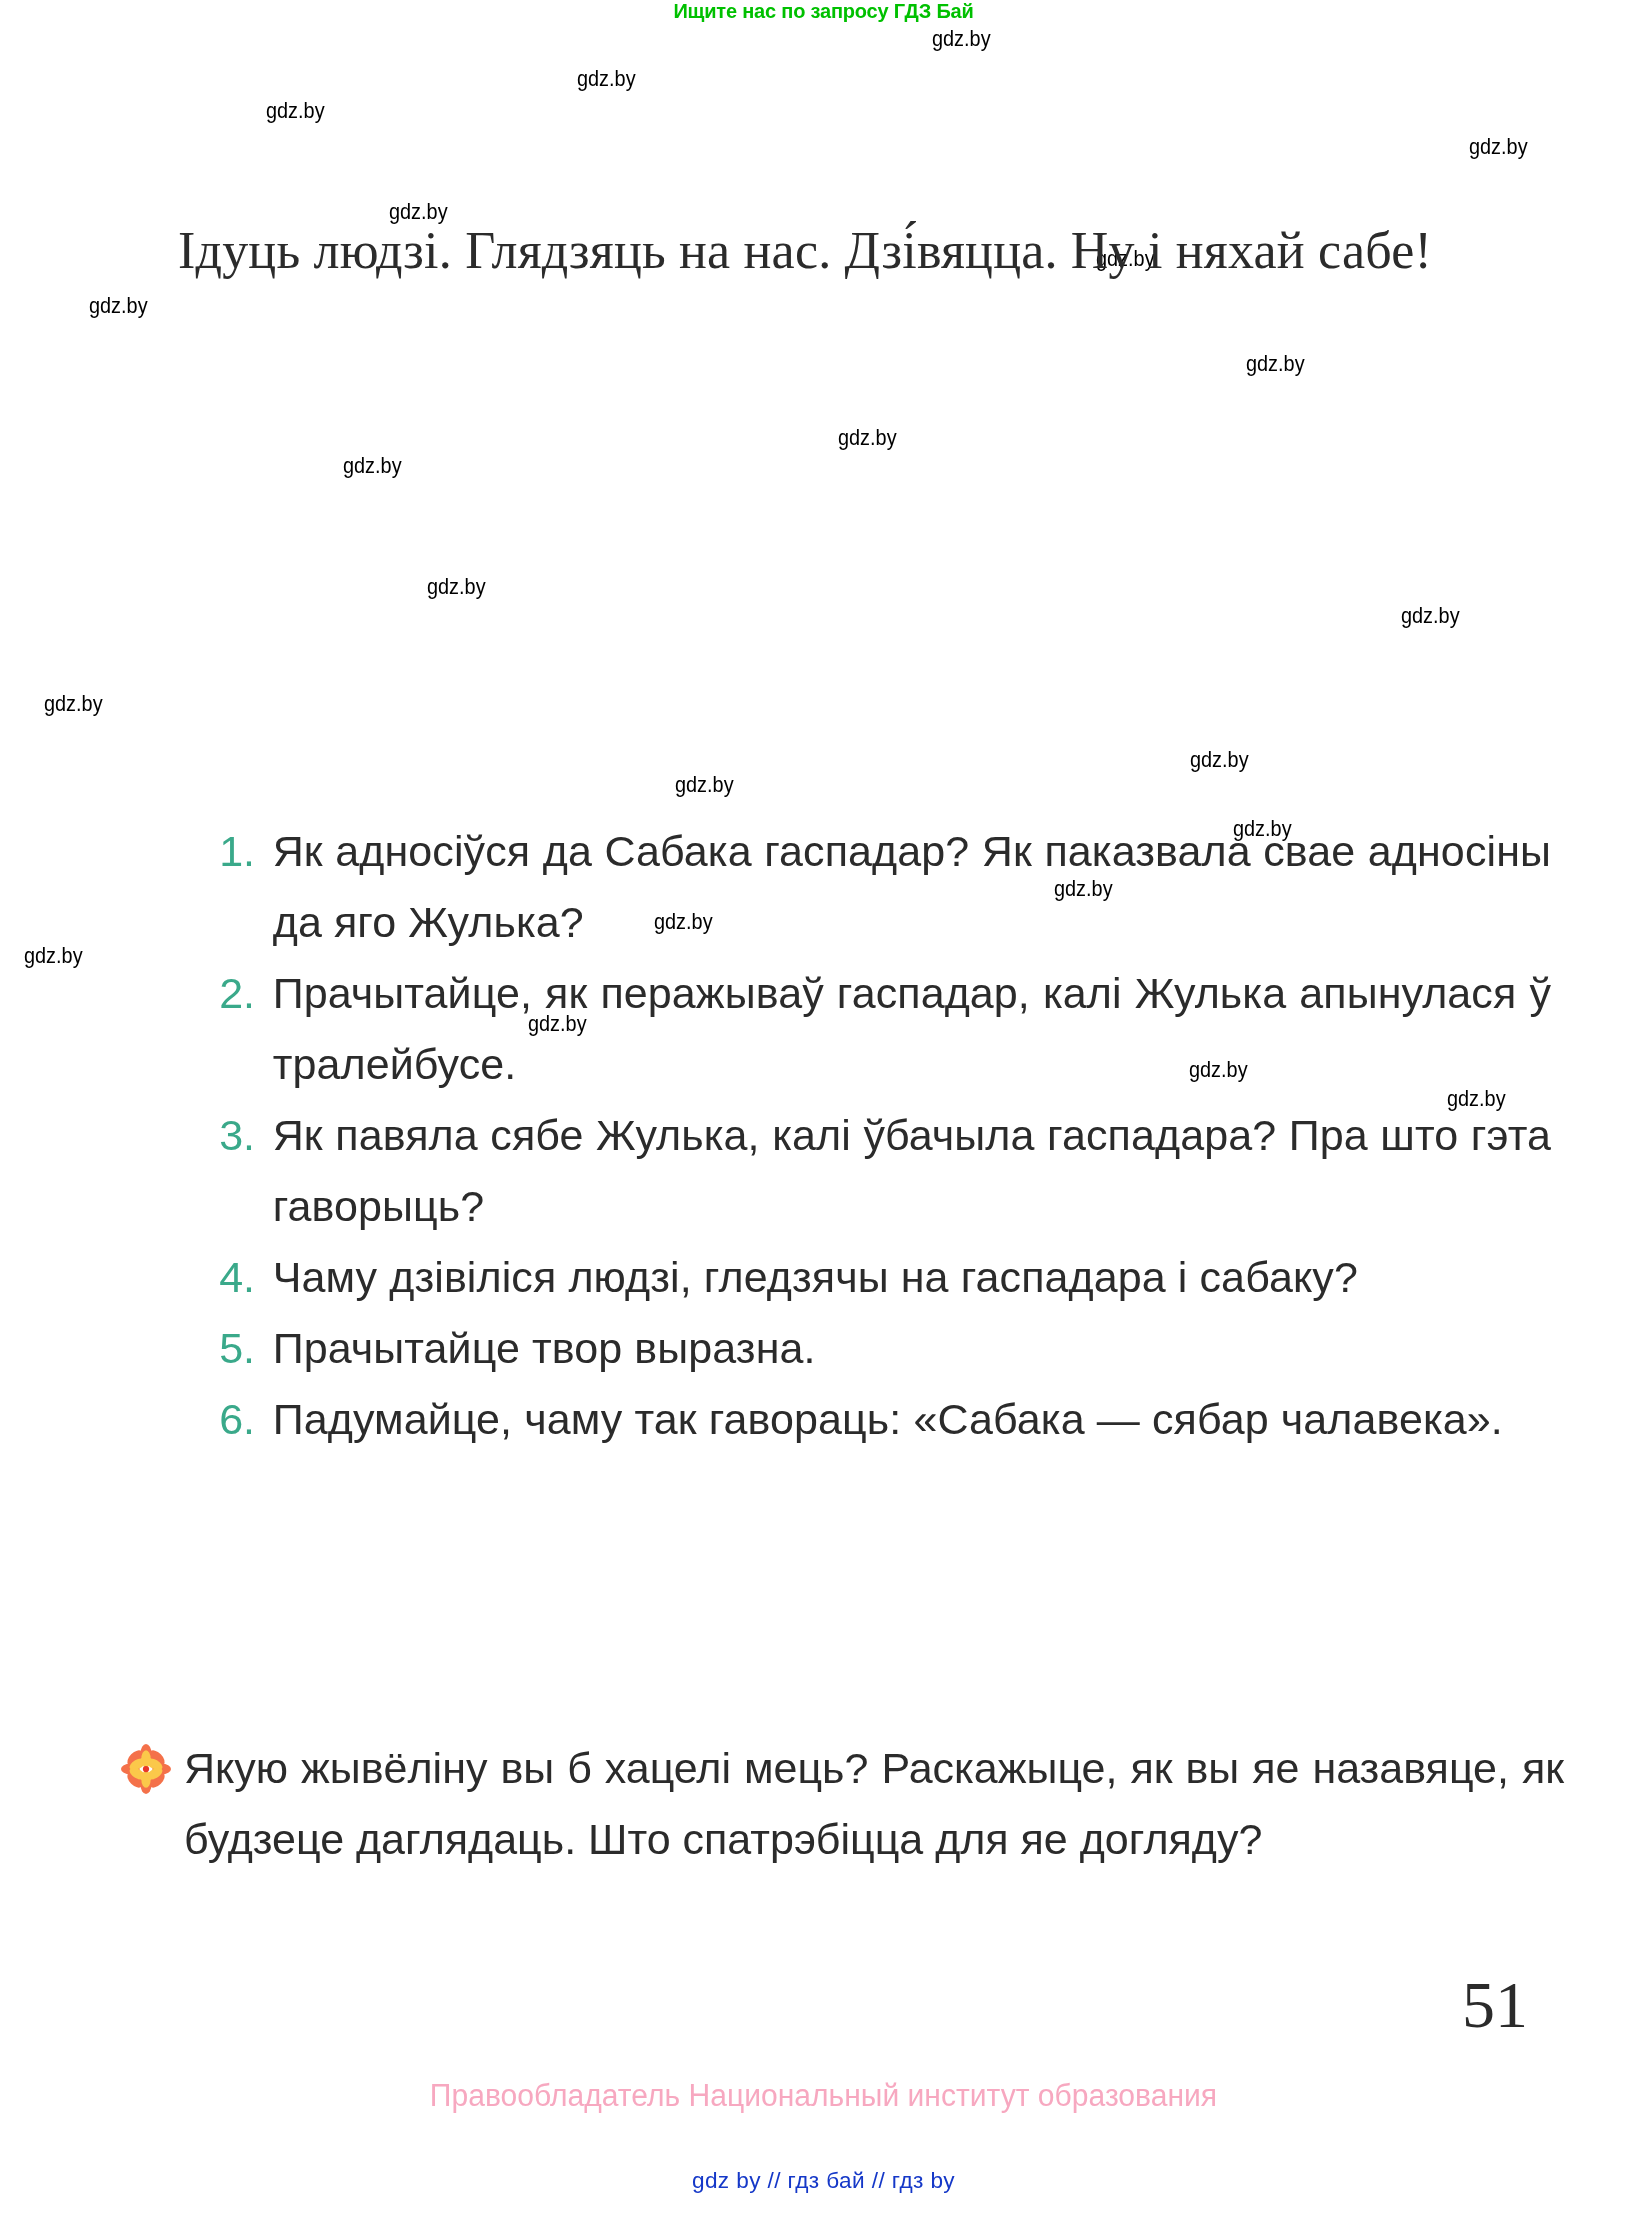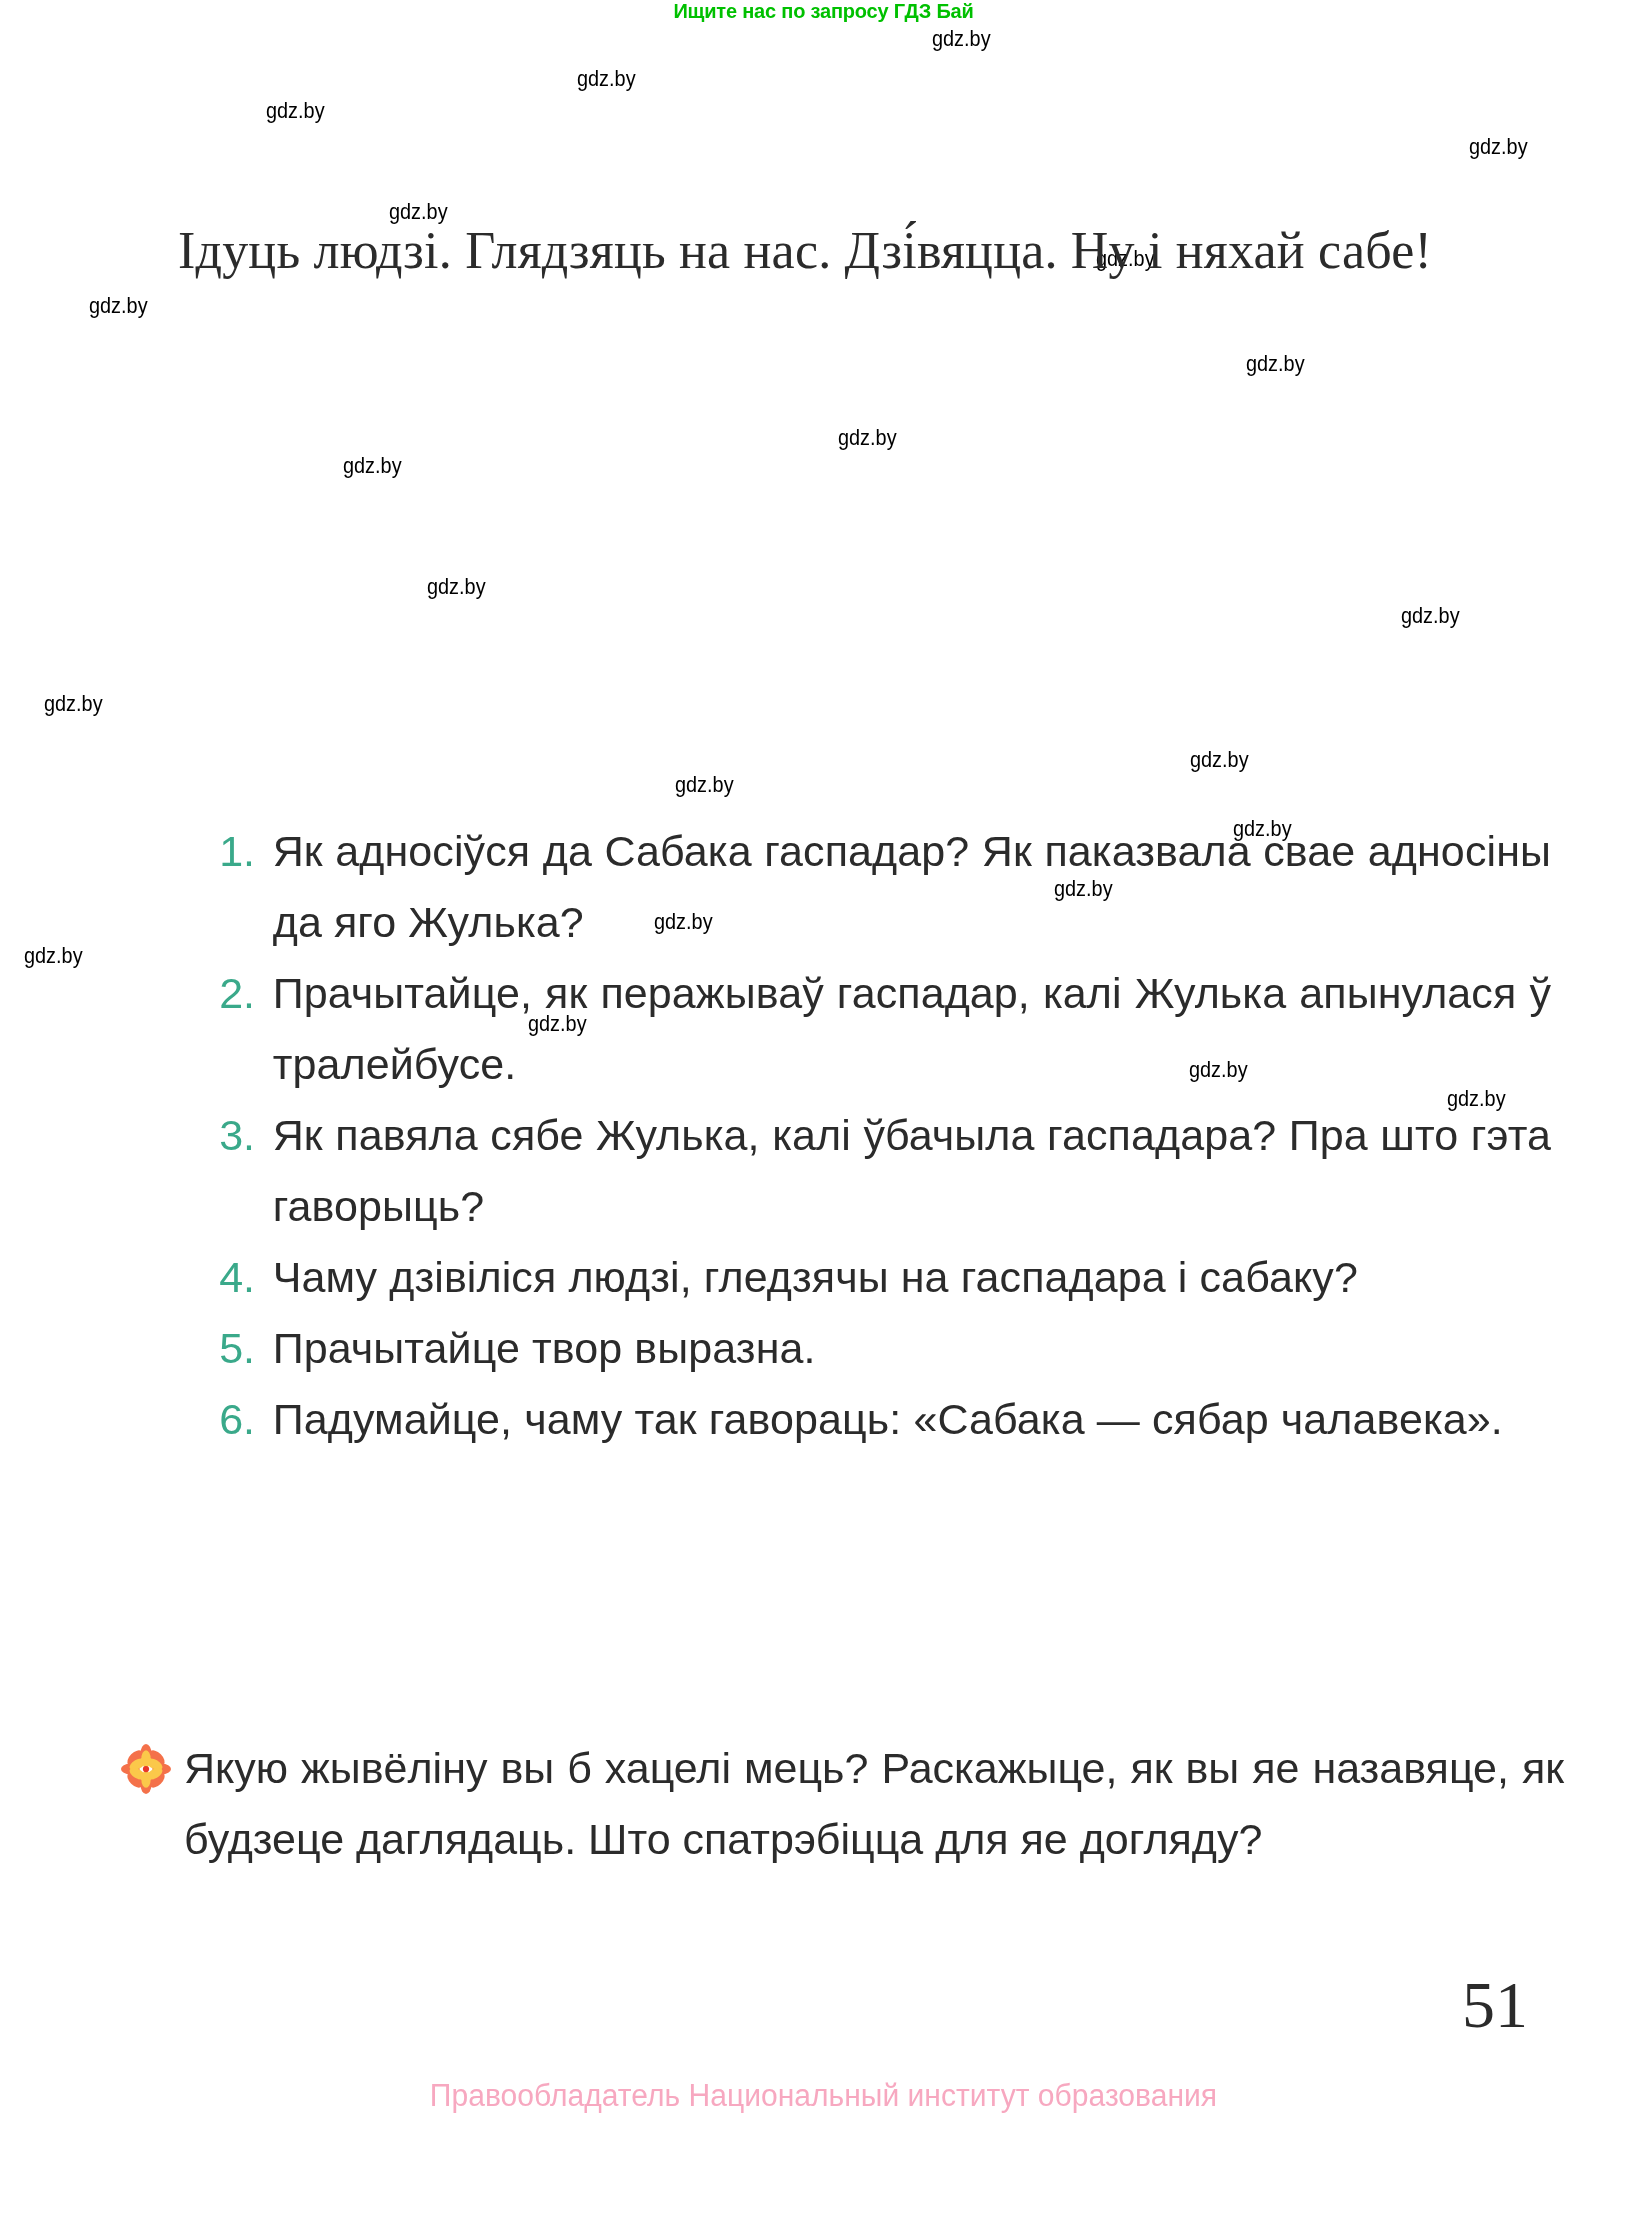--- a/index.html
+++ b/index.html
@@ -243,15 +243,16 @@
         </g>
       </svg>
     </span>
     <span class="tasktext">Якую жывёліну вы б хацелі мець? Раскажыце, як вы яе назавяце, як будзеце даглядаць. Што спатрэбіцца для яе догляду?</span>
   </div>
 
   <div class="pageno">51</div>
 
   <div class="copyright">Правообладатель Национальный институт образования</div>
 
+  <div class="footer">gdz by  //  гдз бай  //  гдз by</div>
 
 </div>
 
 
 </body></html>

